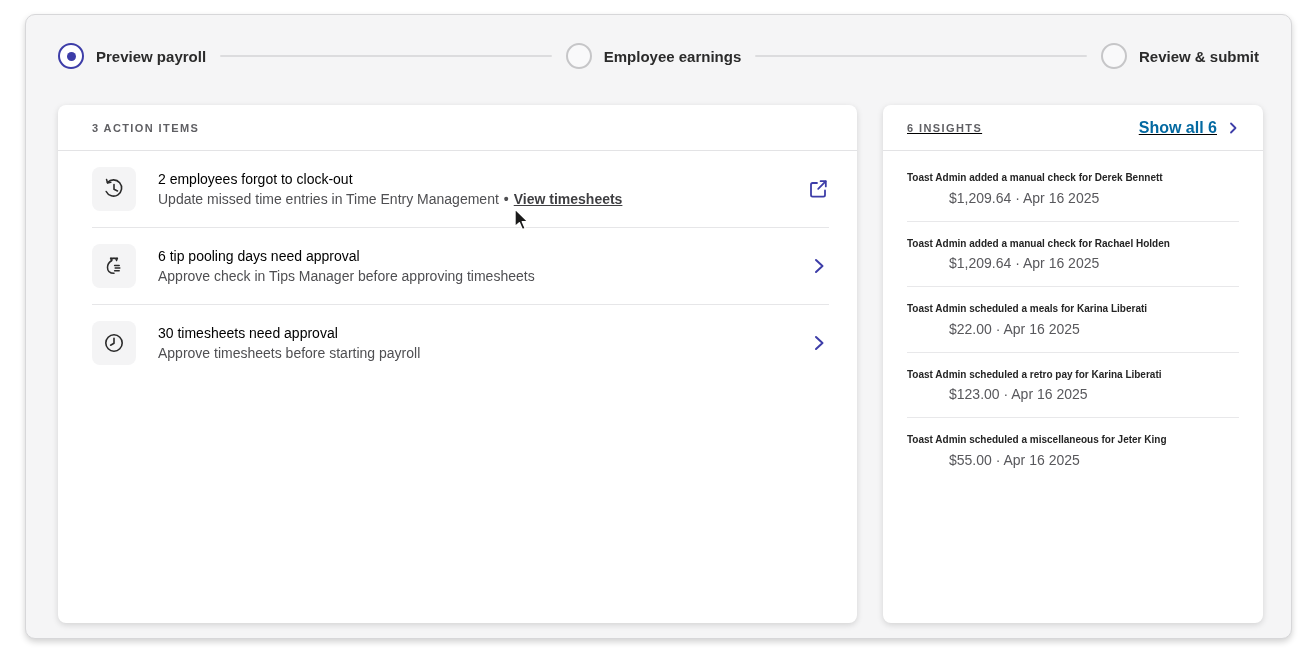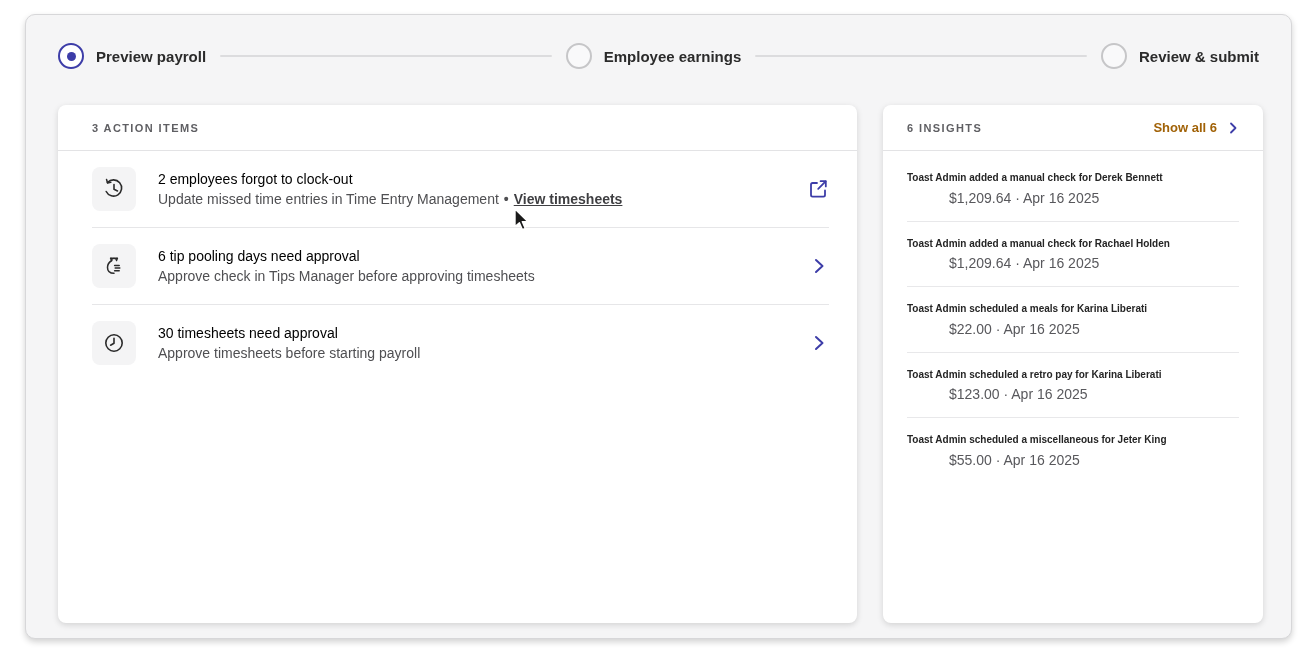--- a/index.html
+++ b/index.html
@@ -47,28 +47,28 @@
     box-sizing: border-box; overflow: hidden;
   }
   .actions-card { left: 32px; width: 799px; }
   .insights-card { left: 857px; width: 380px; }
 
   .card-header {
     display: flex; align-items: center; justify-content: space-between;
     height: 46px; padding: 0 24px 0 34px;
     border-bottom: 1px solid #e3e3e5; box-sizing: border-box;
   }
-  .insights-card .card-header { padding: 0 24px; }
+  .insights-card .card-header { padding: 0 24px; text-decoration: underline; }
   .eyebrow {
     font-size: 11px; font-weight: 700; letter-spacing: 1.4px;
     color: #5f5f63; text-transform: uppercase;
   }
   .show-all {
     display: flex; align-items: center; gap: 10px;
-    color: #a16207; font-size: 13px; font-weight: 700;
+    color: #0369a1; font-size: 16px; font-weight: 700;
     text-decoration: none; cursor: pointer;
   }
 
   
   .action-list { display: block; }
   .action-item {
     display: flex; align-items: center; gap: 22px;
     padding: 15px 28px 15px 34px; min-height: 76px;
     box-sizing: border-box; cursor: pointer;
   }

